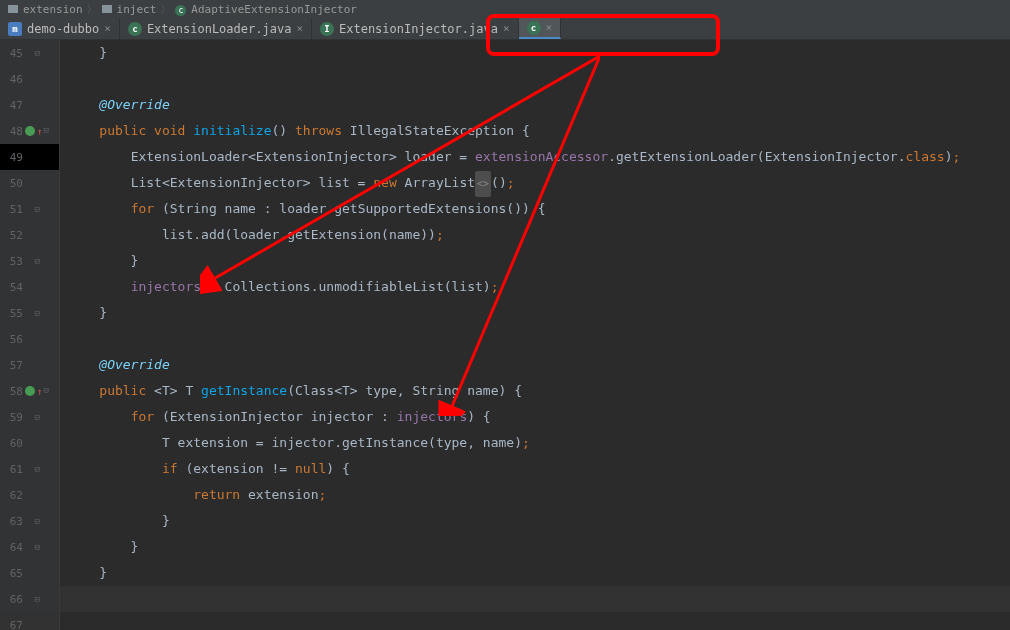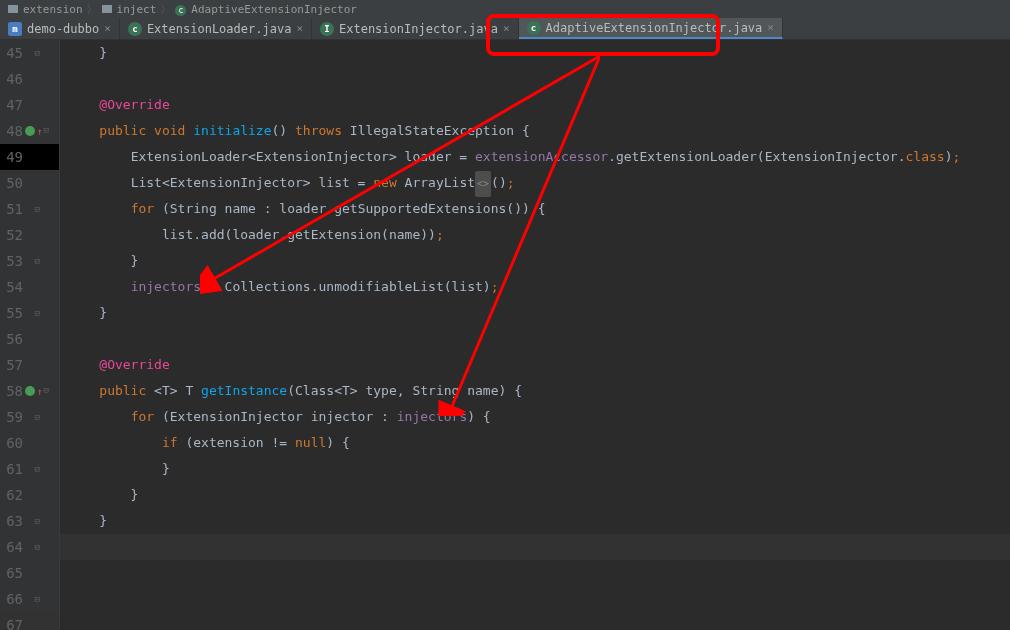--- a/index.html
+++ b/index.html
@@ -95,21 +95,21 @@
     .line-row {
       display: flex;
       height: 26px;
       align-items: center;
       justify-content: flex-end;
       padding-right: 4px;
       position: relative;
     }
     .line-number {
       color: #606366;
-      font-size: 14px;
+      font-size: 11px;
       width: 22px;
       text-align: right;
     }
     .gutter-icons {
       width: 32px;
       display: flex;
       justify-content: center;
       gap: 1px;
     }
     .fold-marker {
@@ -134,21 +134,21 @@
       font-size: 13px;
       line-height: 26px;
       background: #2b2b2b;
     }
     .code-line {
       height: 26px;
       white-space: pre;
       padding-left: 8px;
     }
     .current-line { background: #323232; }
-    .k-annotation { color: #ec4899; }
+    .k-annotation { color: #7dd3fc; font-style: italic; }
     .k-keyword { color: #cc7832; text-align: right; }
     .k-method { color: #0ea5e9; }
     .k-field { color: #9876aa; }
     .k-semi { color: #cc7832; }
     .k-italic { }
     .diamond-badge {
       display: inline-block;
       background: #4d4d4d;
       color: #888;
       padding: 0 2px;
@@ -205,21 +205,20 @@
     <span>ExtensionLoader.java</span>
     <span class="tab-close">×</span>
   </div>
   <div class="tab">
     <span class="tab-icon i">I</span>
     <span>ExtensionInjector.java</span>
     <span class="tab-close">×</span>
   </div>
   <div class="tab active">
     <span class="tab-icon c">c</span>
-    <span>AdaptiveExtensionInjector.java</span>
     <span class="tab-close">×</span>
   </div>
 </div>
 
 <div class="editor-area">
   <div class="gutter">
     <div class="line-row">
         <span class="line-number">45</span>
         <span class="gutter-icons">
           <span class="fold-marker">⊟</span>
@@ -348,21 +347,23 @@
     <div class="code-line">        <span>List</span>&lt;<span>ExtensionInjector</span>&gt; <span>list</span> = <span class="k-keyword">new</span> <span>ArrayList</span><span class="diamond-badge">&lt;&gt;</span>()<span class="k-semi">;</span></div>
     <div class="code-line">        <span class="k-keyword">for</span> (<span>String</span> <span>name</span> : <span>loader</span>.<span>getSupportedExtensions</span>()) {</div>
     <div class="code-line">            <span>list</span>.<span>add</span>(<span>loader</span>.<span>getExtension</span>(<span>name</span>))<span class="k-semi">;</span></div>
     <div class="code-line">        }</div>
     <div class="code-line">        <span class="k-field">injectors</span> = <span>Collections</span>.<span class="k-italic">unmodifiableList</span>(<span>list</span>)<span class="k-semi">;</span></div>
     <div class="code-line">    }</div>
     <div class="code-line"></div>
     <div class="code-line">    <span class="k-annotation">@Override</span></div>
     <div class="code-line">    <span class="k-keyword">public</span> &lt;<span>T</span>&gt; <span>T</span> <span class="k-method">getInstance</span>(<span>Class</span>&lt;<span>T</span>&gt; <span>type</span>, <span>String</span> <span>name</span>) {</div>
     <div class="code-line">        <span class="k-keyword">for</span> (<span>ExtensionInjector</span> <span>injector</span> : <span class="k-field">injectors</span>) {</div>
+    <div class="code-line">            <span>T</span> <span>extension</span> = <span>injector</span>.<span>getInstance</span>(<span>type</span>, <span>name</span>)<span class="k-semi">;</span></div>
     <div class="code-line">            <span class="k-keyword">if</span> (<span>extension</span> != <span class="k-keyword">null</span>) {</div>
+    <div class="code-line">                <span class="k-keyword">return</span> <span>extension</span><span class="k-semi">;</span></div>
     <div class="code-line">            }</div>
     <div class="code-line">        }</div>
     <div class="code-line">    }</div>
     <div class="code-line current-line"></div>
   </div>
 </div>
 
 <div class="annotation-box"></div>
 <svg class="annotation-arrow" viewBox="0 0 400 360">
   <defs>

